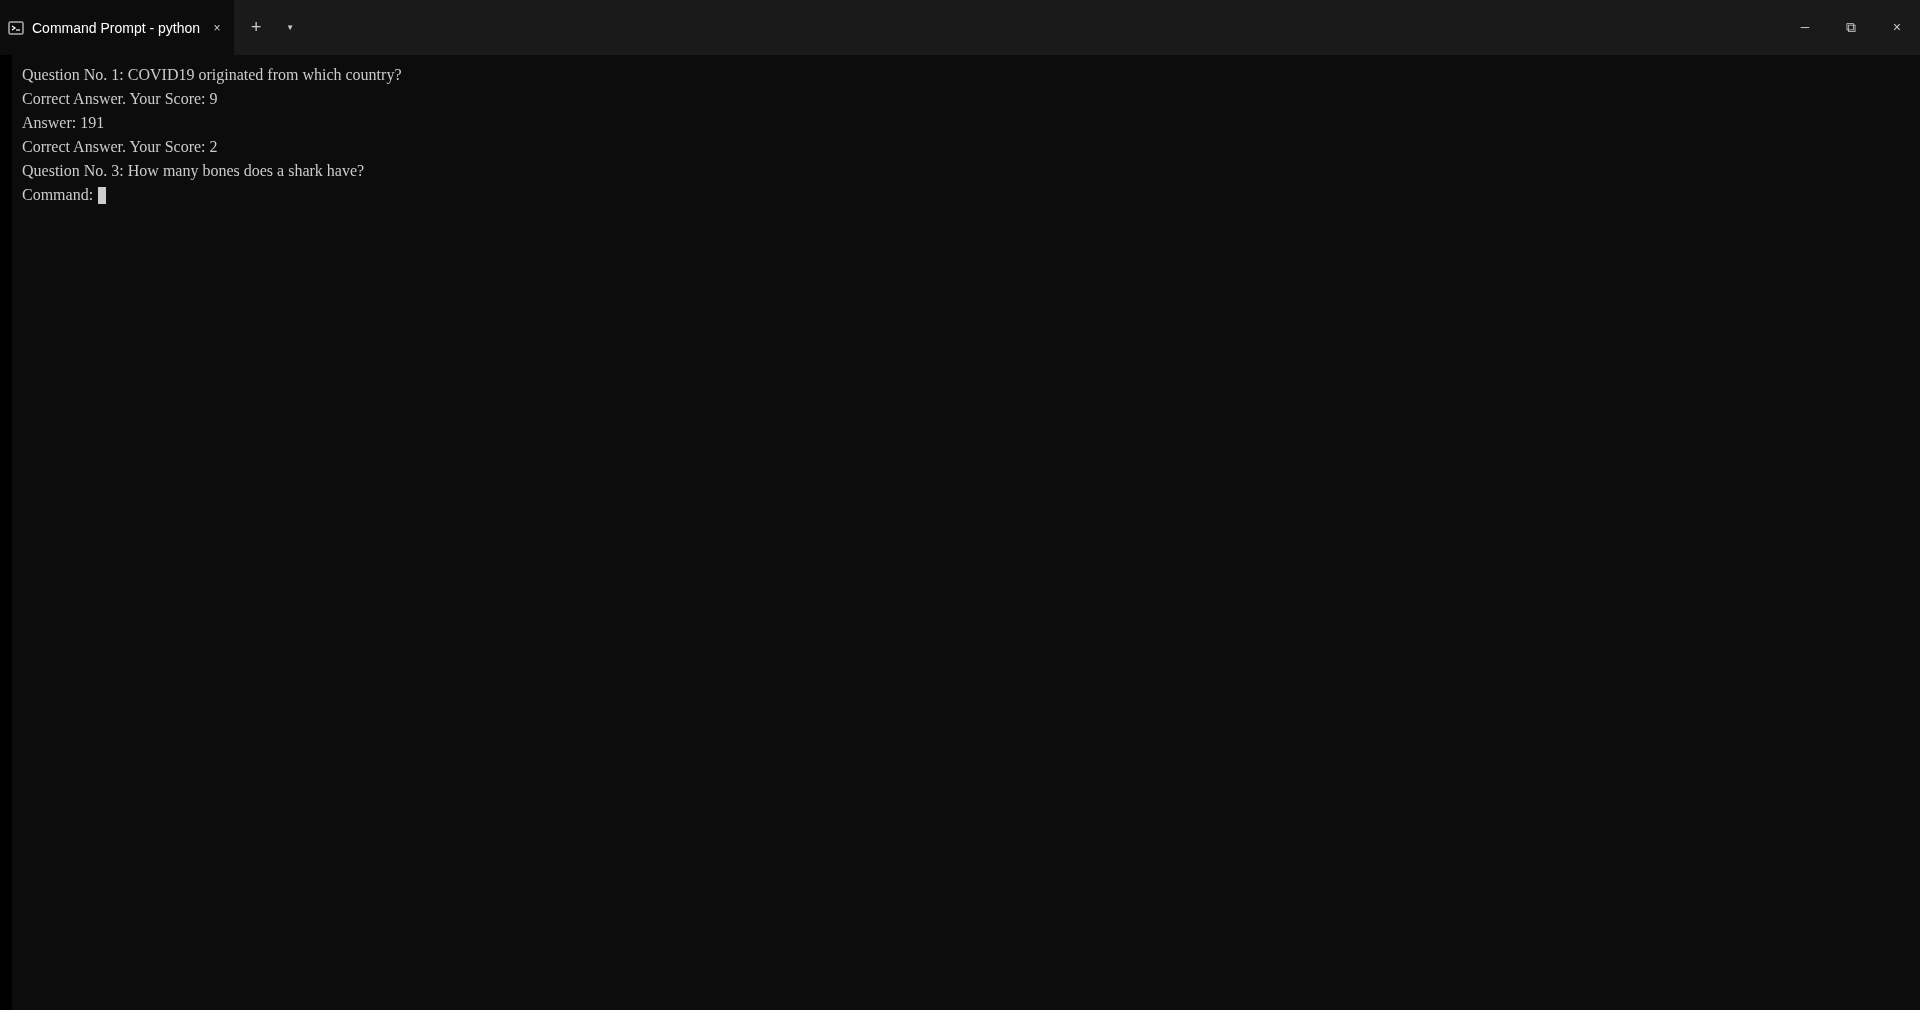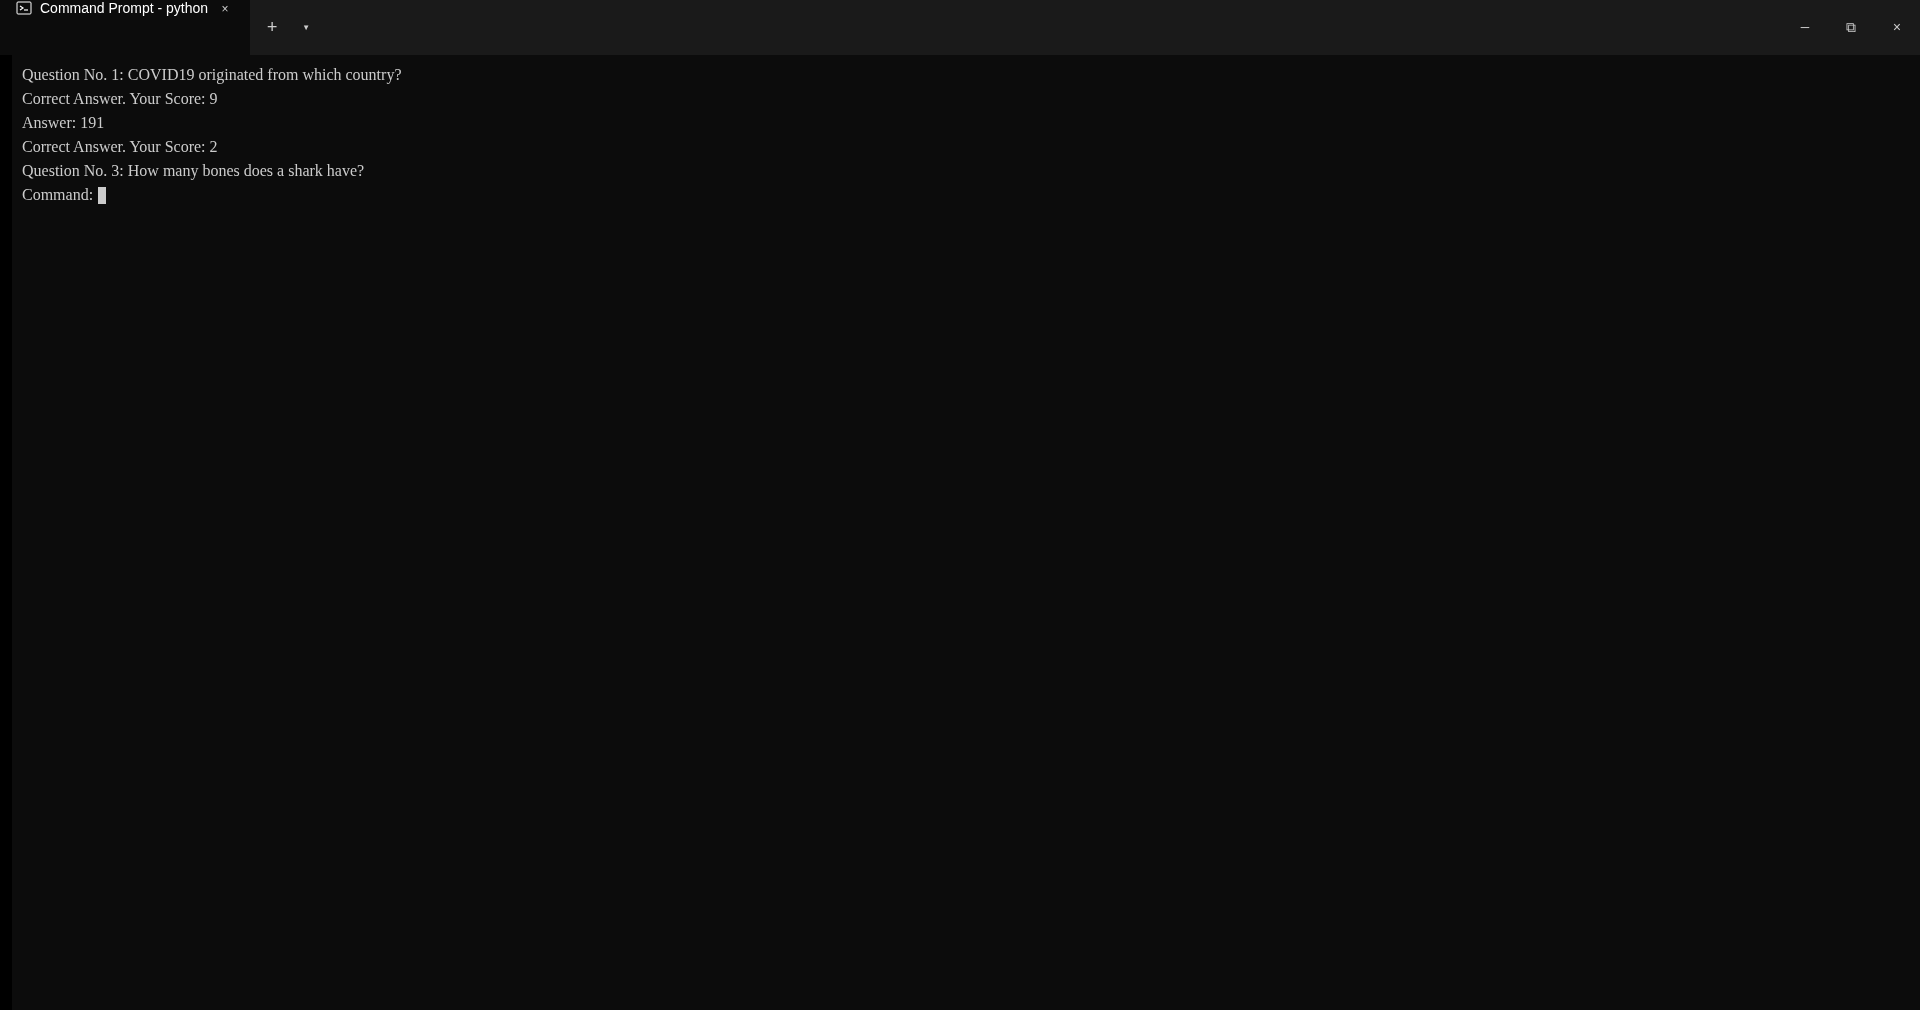--- a/index.html
+++ b/index.html
@@ -27,23 +27,23 @@
 
     .tab-area {
       display: flex;
       align-items: center;
       height: 100%;
       flex: 1;
     }
 
     .tab {
       display: flex;
-      align-items: flex-start;
+      align-items: center;
       height: 100%;
-      padding: 0 16px;
+      padding: 0 8px;
       background: #0c0c0c;
       color: #fff;
       font-size: 14px;
       font-family: 'Segoe UI', Arial, sans-serif;
       gap: 8px;
       min-width: 180px;
     }
 
     .tab-icon {
       width: 16px;

